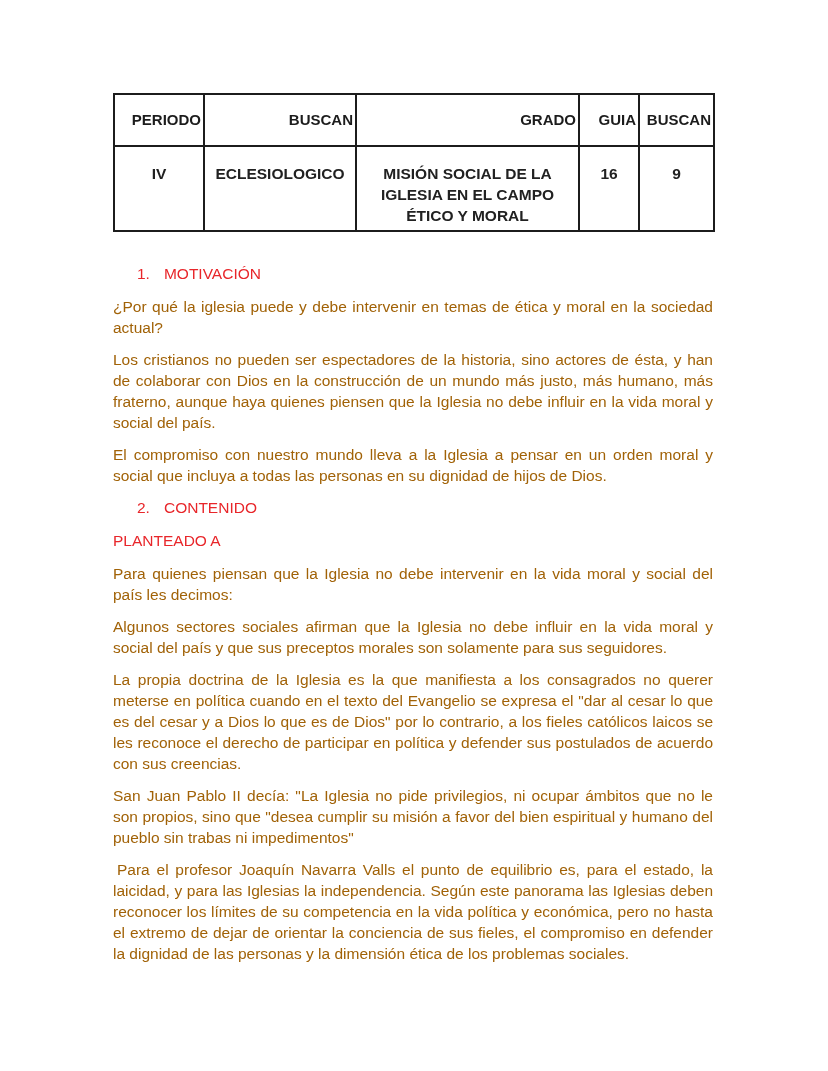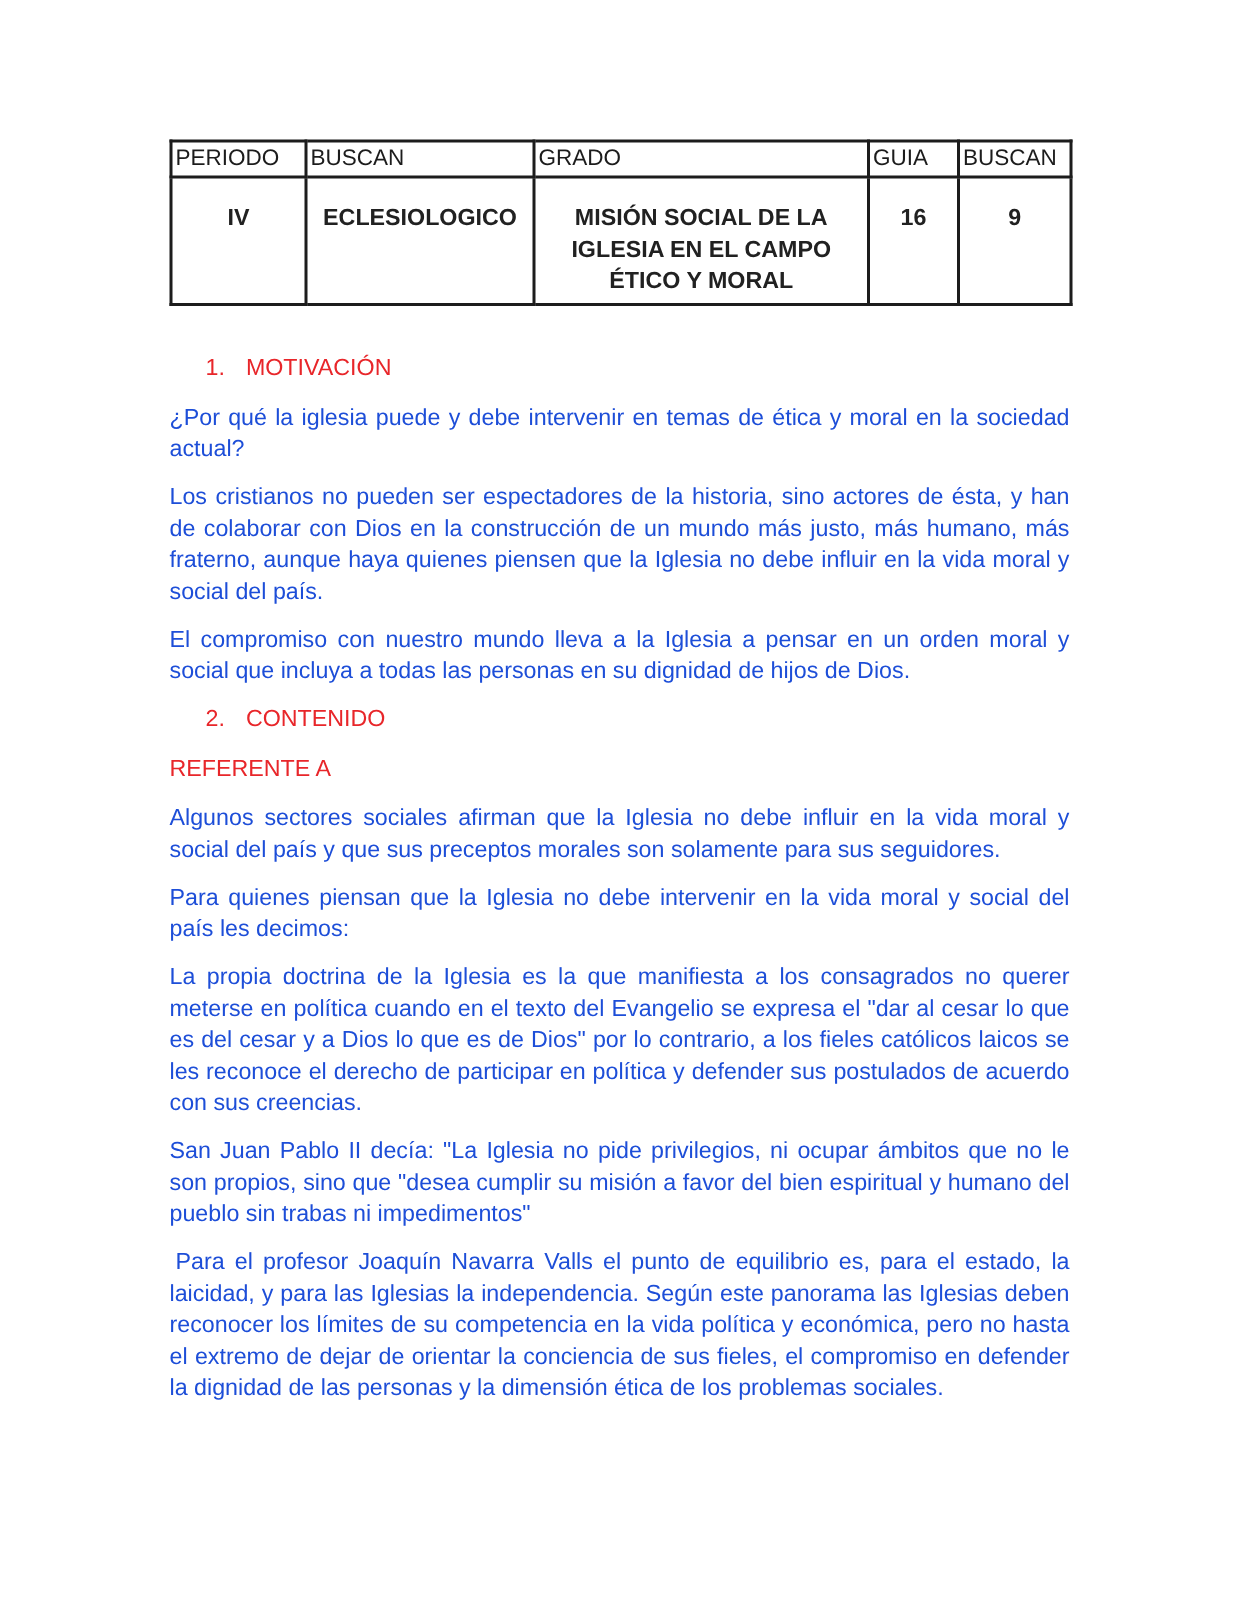--- a/index.html
+++ b/index.html
@@ -26,23 +26,23 @@
     border-collapse: collapse;
     table-layout: fixed;
     width: 600px;
   }
   table.header-table th,
   table.header-table td {
     border: 2px solid #1c1c1c;
   }
   table.header-table th {
     font-size: 15px;
-    font-weight: normal;
-    text-align: left;
-    padding: 2px 2px;
+    font-weight: bold;
+    text-align: right;
+    padding: 16px 2px;
     line-height: 18px;
     color: #1c1c1c;
   }
   table.header-table td {
     font-size: 15.5px;
     line-height: 21px;
     text-align: center;
     vertical-align: top;
     padding: 16px 6px 4px 6px;
     height: 76px;
@@ -67,21 +67,21 @@
     font-size: 15.5px;
     line-height: 21px;
     margin: 0 0 12px 0;
   }
 
   .para {
     font-size: 15.5px;
     line-height: 21px;
     text-align: justify;
     margin: 0 0 11px 0;
-    color: #1d4ed8;
+    color: #a16207;
   }
   .para.indent-first { text-indent: 4px; }
 
   :root { --heading-red: #e8262a; }
 </style>
 </head>
 <body>
 
 <div class="page">
   <div class="content">
@@ -124,25 +124,25 @@
     <p class="para">Los cristianos no pueden ser espectadores de la historia, sino actores de ésta, y han de colaborar con Dios en la construcción de un mundo más justo, más humano, más fraterno, aunque haya quienes piensen que la Iglesia no debe influir en la vida moral y social del país.</p>
 
     <p class="para">El compromiso con nuestro mundo lleva a la Iglesia a pensar en un orden moral y social que incluya a todas las personas en su dignidad de hijos de Dios.</p>
 
     <div class="section-heading heading-contenido">
       <span class="num">2.</span>
       <span>CONTENIDO</span>
     </div>
 
 
-    <div class="red-subheading">REFERENTE A</div>
+    <div class="red-subheading">PLANTEADO A</div>
+
+    <p class="para">Para quienes piensan que la Iglesia no debe intervenir en la vida moral y social del país les decimos:</p>
 
     <p class="para">Algunos sectores sociales afirman que la Iglesia no debe influir en la vida moral y social del país y que sus preceptos morales son solamente para sus seguidores.</p>
-
-    <p class="para">Para quienes piensan que la Iglesia no debe intervenir en la vida moral y social del país les decimos:</p>
 
     <p class="para">La propia doctrina de la Iglesia es la que manifiesta a los consagrados no querer meterse en política cuando en el texto del Evangelio se expresa el "dar al cesar lo que es del cesar y a Dios lo que es de Dios" por lo contrario, a los fieles católicos laicos se les reconoce el derecho de participar en política y defender sus postulados de acuerdo con sus creencias.</p>
 
     <p class="para">San Juan Pablo II decía: "La Iglesia no pide privilegios, ni ocupar ámbitos que no le son propios, sino que "desea cumplir su misión a favor del bien espiritual y humano del pueblo sin trabas ni impedimentos"</p>
 
     <p class="para indent-first">Para el profesor Joaquín Navarra Valls el punto de equilibrio es, para el estado, la laicidad, y para las Iglesias la independencia. Según este panorama las Iglesias deben reconocer los límites de su competencia en la vida política y económica, pero no hasta el extremo de dejar de orientar la conciencia de sus fieles, el compromiso en defender la dignidad de las personas y la dimensión ética de los problemas sociales.</p>
 
   </div>
 </div>
 

